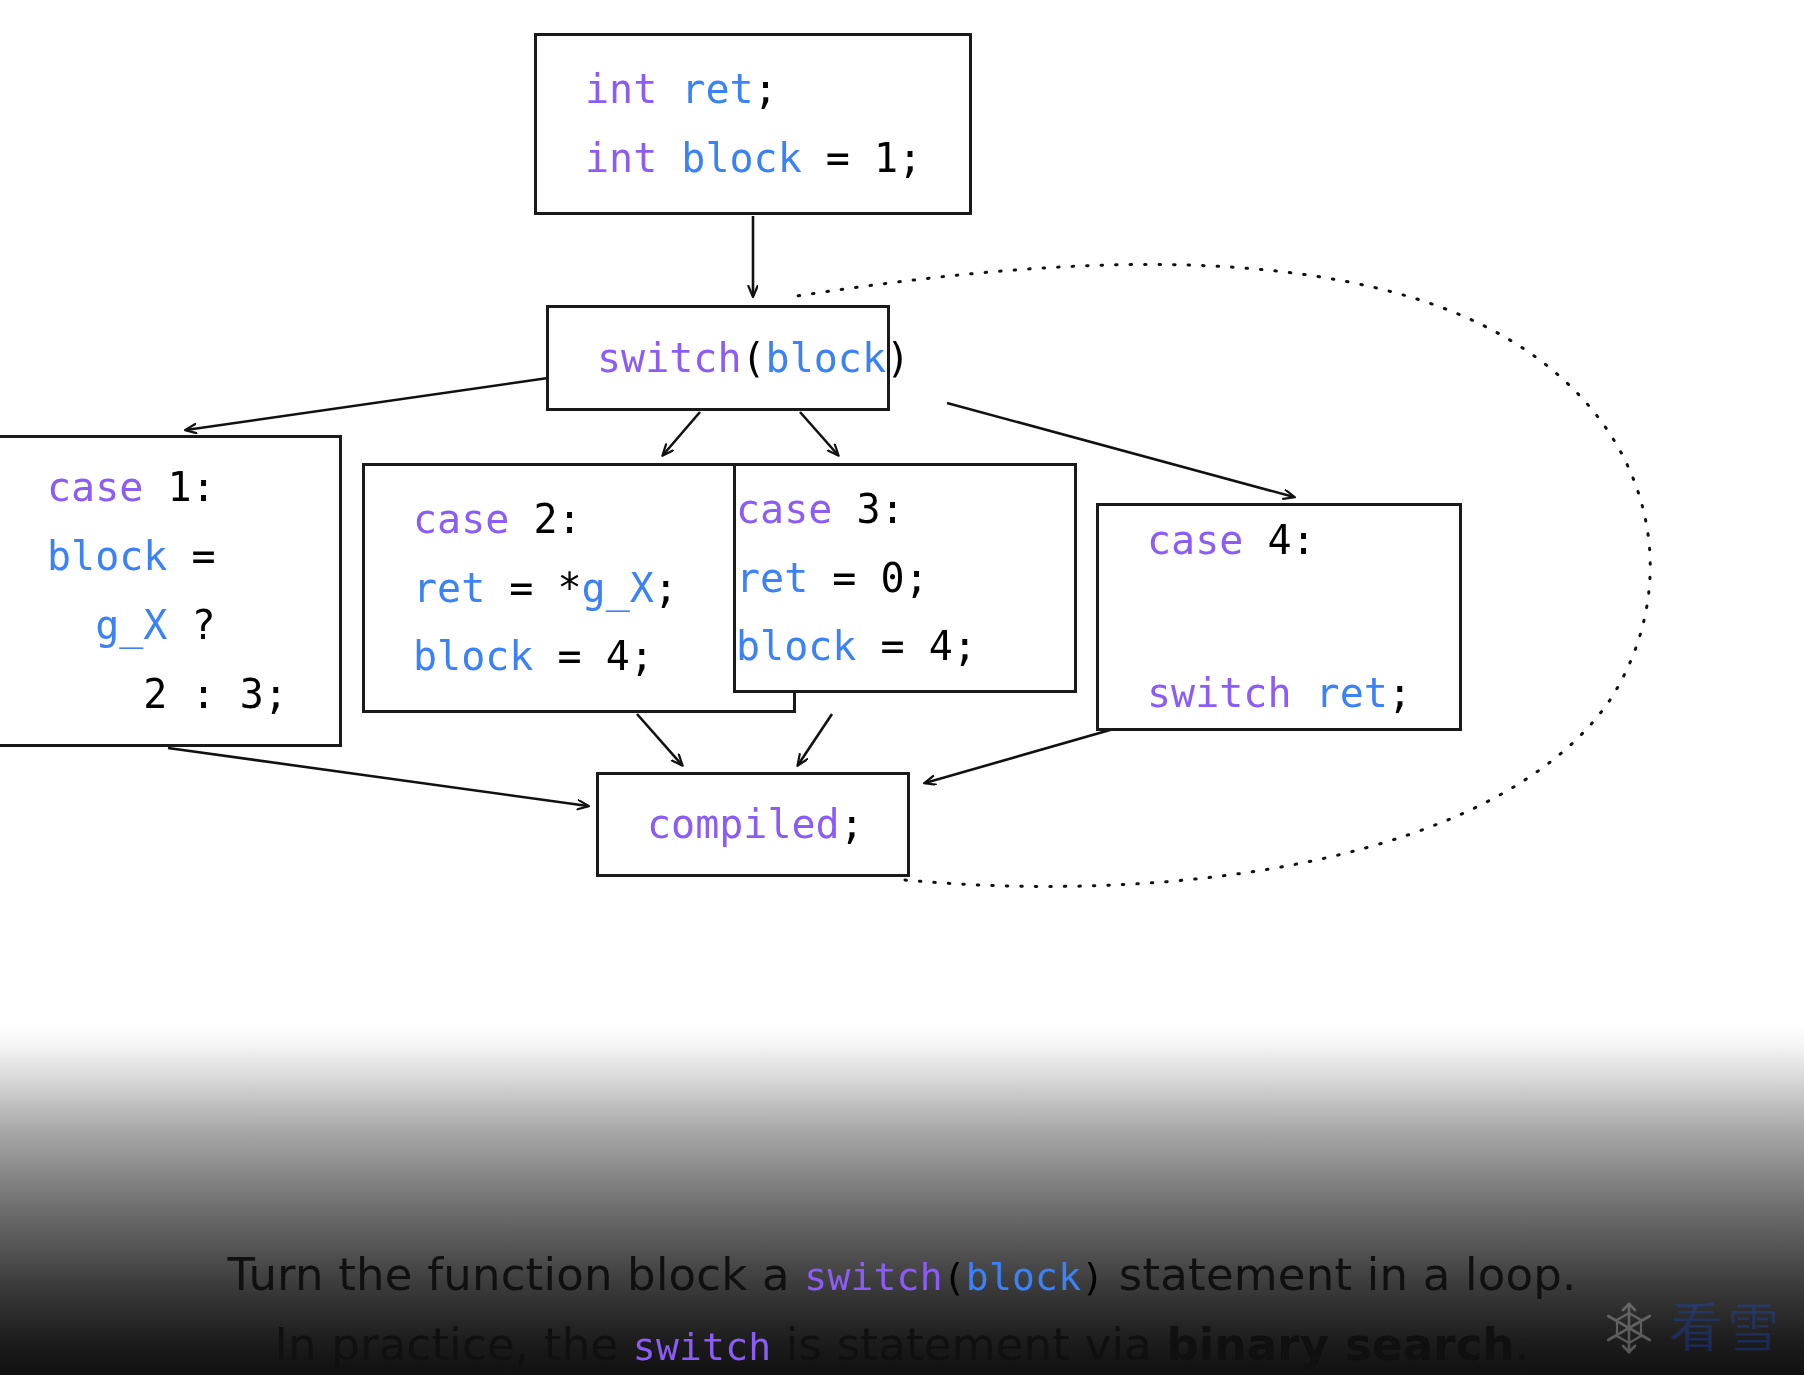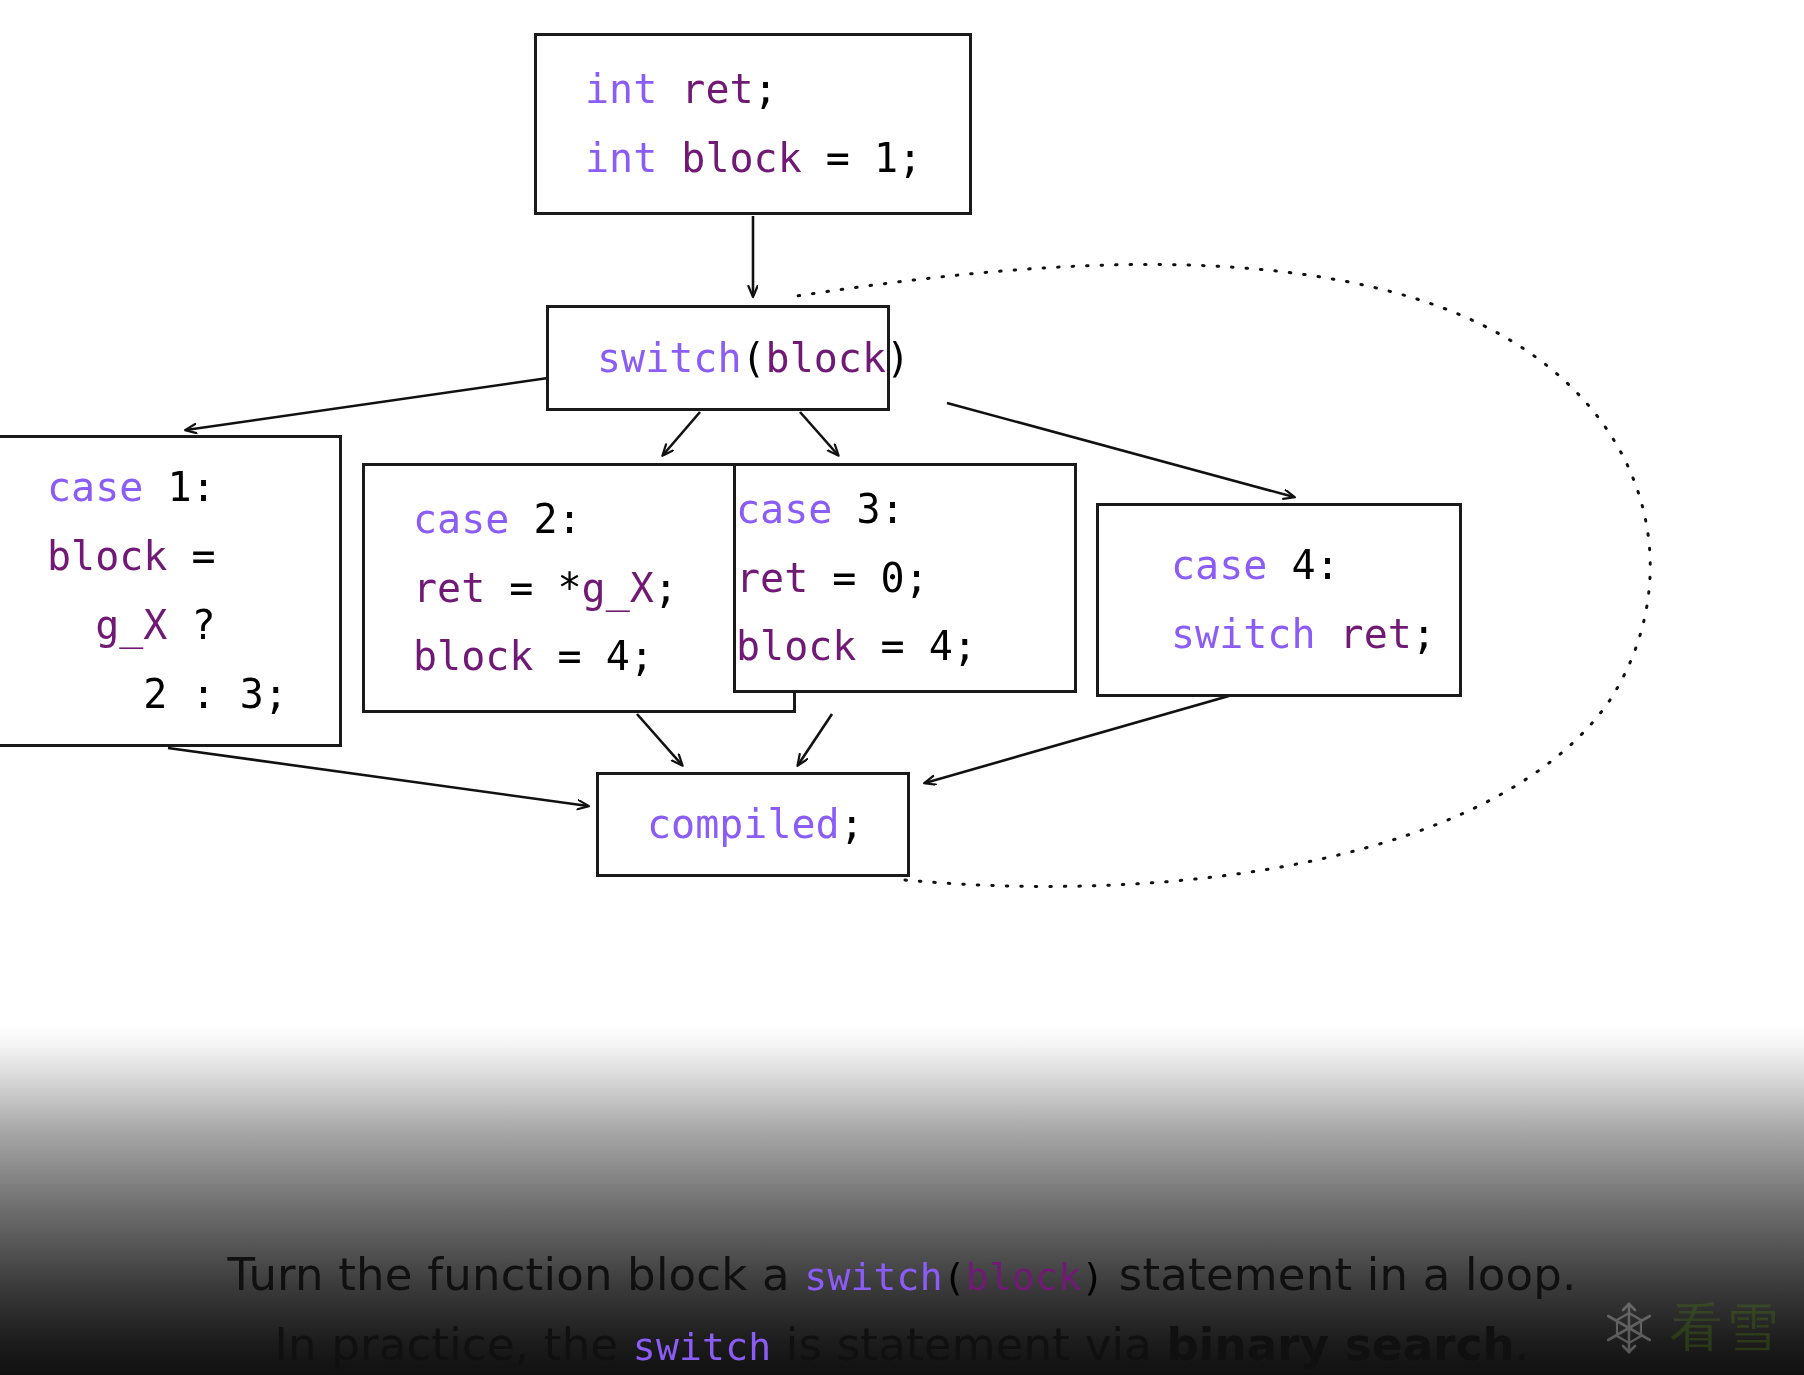--- a/index.html
+++ b/index.html
@@ -41,29 +41,29 @@
     font-size: 40px;
     line-height: 1.72;
     color: #000000;
     white-space: pre;
     display: flex;
     flex-direction: column;
     justify-content: center;
   }
   .code-line { display: block; }
   .kw  { color: #8b5cf6; }      
-  .id  { color: #701a75; }      
+  .id  { color: #3b82f6; }      
   .op  { color: #000000; }      
 
   #box-decl     { left: 534px;  top: 33px;  width: 438px; height: 182px; padding-left: 48px; }
   #box-switch   { left: 546px;  top: 305px; width: 344px; height: 106px; padding-left: 48px; }
   #box-case1    { left: -6px;   top: 435px; width: 348px; height: 312px; padding-left: 50px; }
   #box-case2    { left: 362px;  top: 463px; width: 434px; height: 250px; padding-left: 48px; }
   #box-case3    { left: 733px;  top: 463px; width: 344px; height: 230px; }
-  #box-case4    { left: 1096px; top: 503px; width: 366px; height: 194px; padding-left: 72px; }
+  #box-case4    { left: 1096px; top: 503px; width: 366px; height: 228px; padding-left: 48px; justify-content: space-between; }
   #box-continue { left: 596px;  top: 772px; width: 314px; height: 105px; padding-left: 48px; }
 
   
   #caption-band {
     position: absolute;
     left: 0;
     top: 1025px;
     width: 1804px;
     height: 350px;
     background: linear-gradient(to bottom,
@@ -100,21 +100,21 @@
     right: 22px;
     bottom: 12px;
     display: flex;
     align-items: center;
     gap: 12px;
     opacity: 0.30;
   }
   #watermark .wm-text {
     font-family: "DejaVu Sans", sans-serif;
     font-size: 52px;
-    color: #4d7c0f;
+    color: #1d4ed8;
     letter-spacing: 4px;
   }
 </style>
 </head>
 <body>
 
 <div id="slide">
 
   <div id="diagram-canvas">
 

